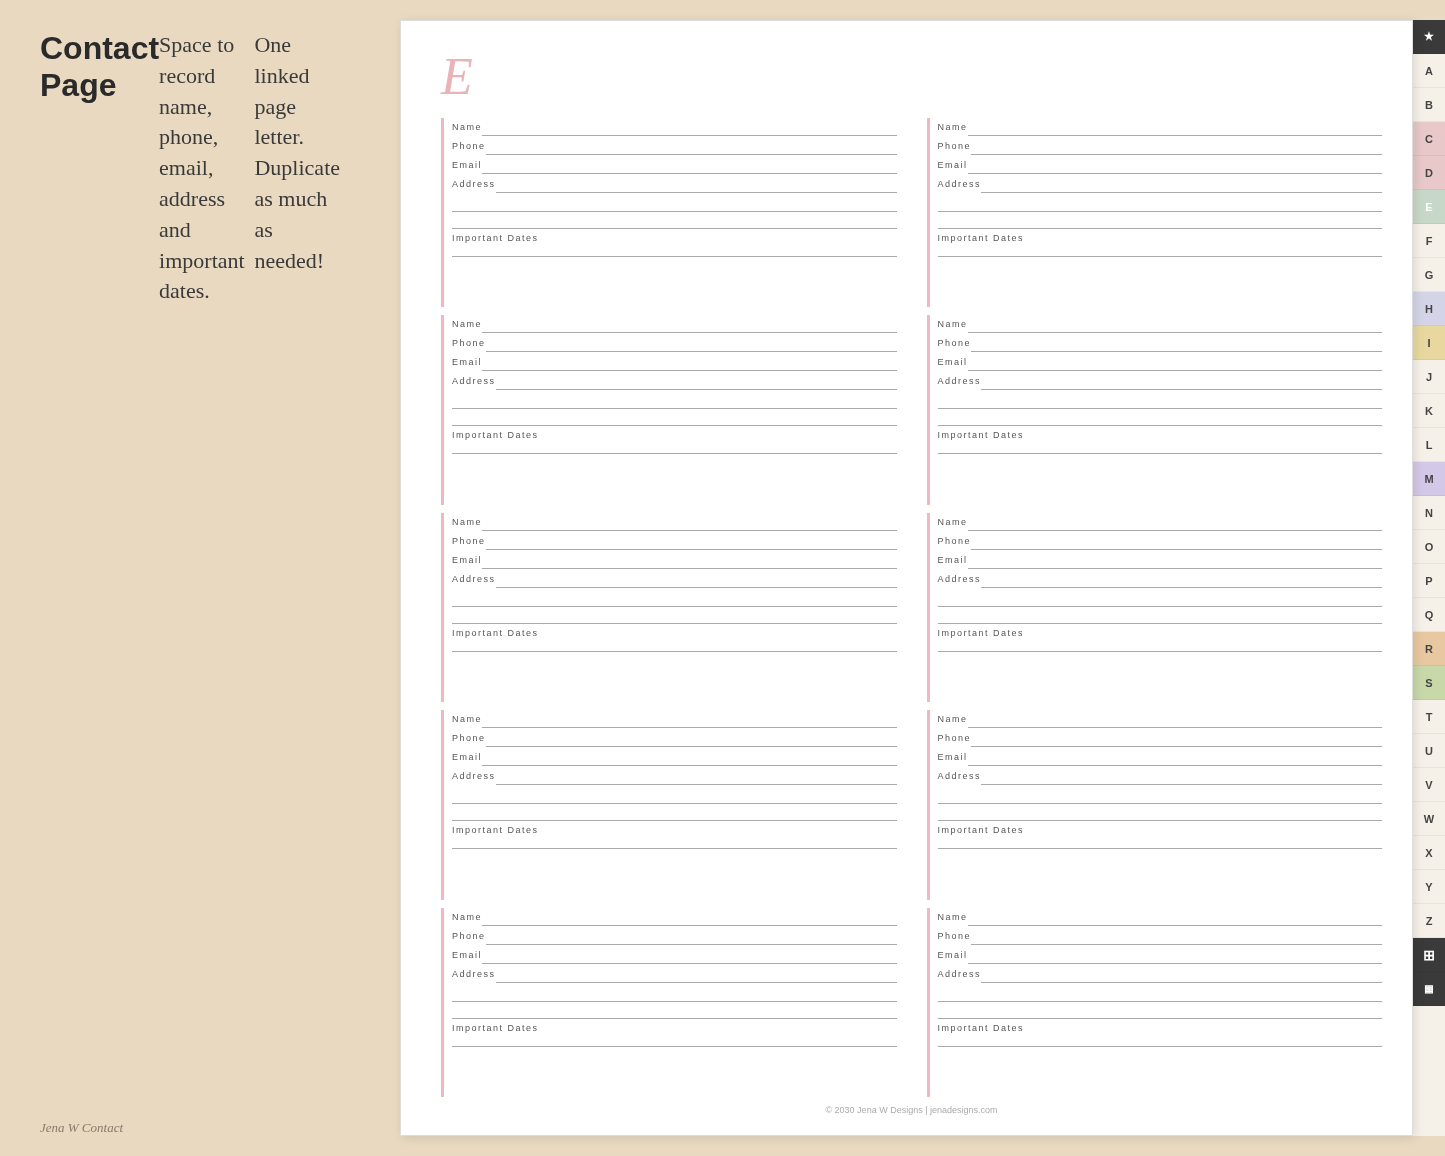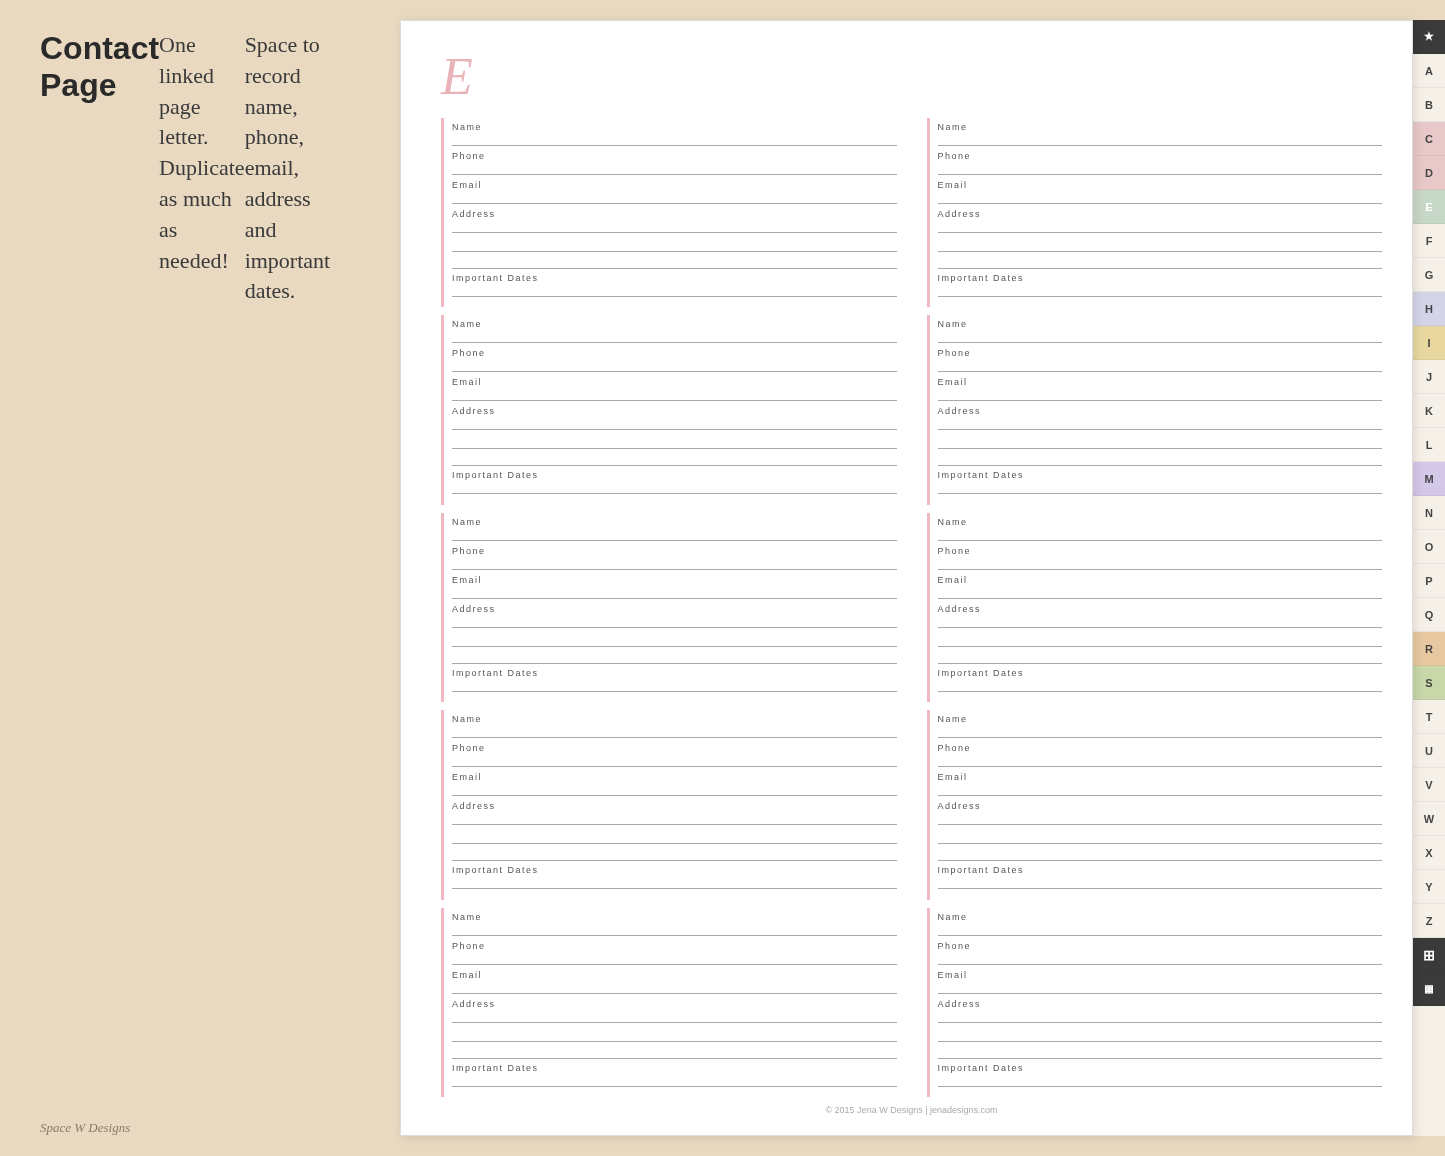--- a/index.html
+++ b/index.html
@@ -92,21 +92,21 @@
 
     .contact-entry {
       border-left: 3px solid #f0b8c0;
       padding-left: 8px;
       padding-top: 4px;
       padding-bottom: 8px;
     }
 
     .contact-field {
       display: flex;
-      flex-direction: column;
+      flex-direction: row;
       margin-bottom: 2px;
     }
 
     .field-label {
       font-size: 9px;
       color: #555;
       letter-spacing: 1.5px;
       font-family: Arial, sans-serif;
       text-transform: none;
     }
@@ -203,28 +203,28 @@
     .tab-icon2 { background: #3a3a3a; color: white; font-size: 10px; }
   </style>
 </head>
 <body>
 
 <div class="left-panel">
   <h1 class="page-title">Contact Page</h1>
 
 
   <div class="description-block">
+    <p class="description-text">Space to record name, phone, email, address and important dates.</p>
+  </div>
+
+  <div class="description-block">
     <p class="description-text">One linked page letter. Duplicate as much as needed!</p>
   </div>
 
-  <div class="description-block">
-    <p class="description-text">Space to record name, phone, email, address and important dates.</p>
-  </div>
-
-  <div class="footer-credit">Space W Designs</div>
+  <div class="footer-credit">Jena W Contact</div>
 </div>
 
 <div class="main-area">
 
   <div class="page-container">
 
     <div class="letter-indicator">E</div>
 
     <div class="contacts-grid">
 
@@ -473,21 +473,21 @@
         <div class="extra-lines">
           <div class="extra-line"></div>
           <div class="extra-line"></div>
         </div>
         <div class="important-dates-label">Important Dates</div>
         <div class="important-dates-line"></div>
       </div>
 
     </div>
 
-    <div class="page-footer">© 2015 Jena W Designs | jenadesigns.com</div>
+    <div class="page-footer">© 2030 Jena W Designs | jenadesigns.com</div>
   </div>
 
   <div class="right-sidebar" id="right-tabs">
       <div class="tab-item tab-star">★</div>
       <div class="tab-item tab-a">A</div>
       <div class="tab-item tab-b">B</div>
       <div class="tab-item tab-c">C</div>
       <div class="tab-item tab-d">D</div>
       <div class="tab-item tab-e">E</div>
       <div class="tab-item tab-f">F</div>

